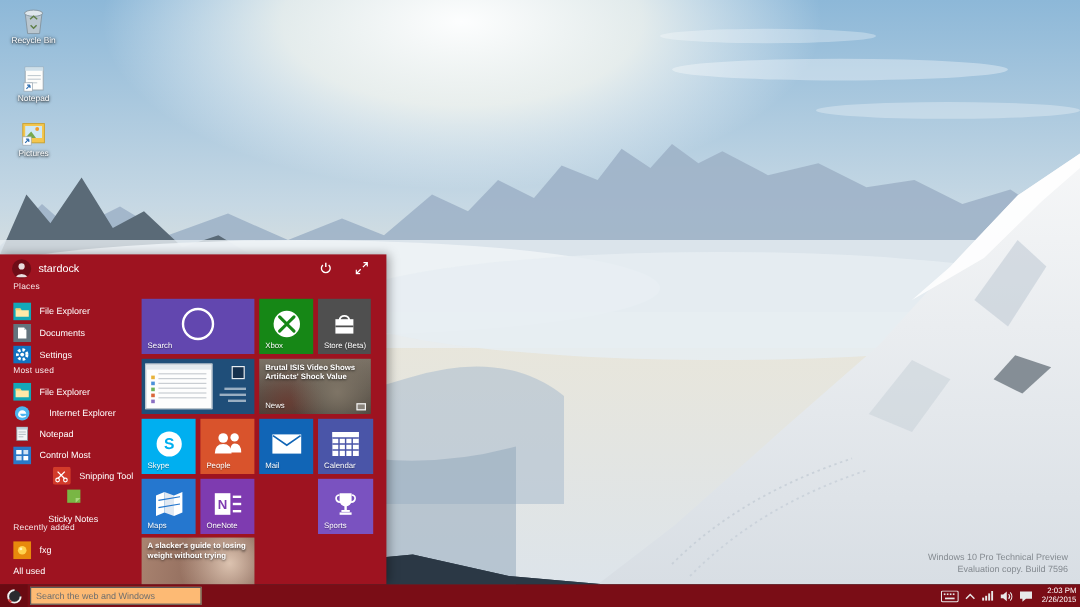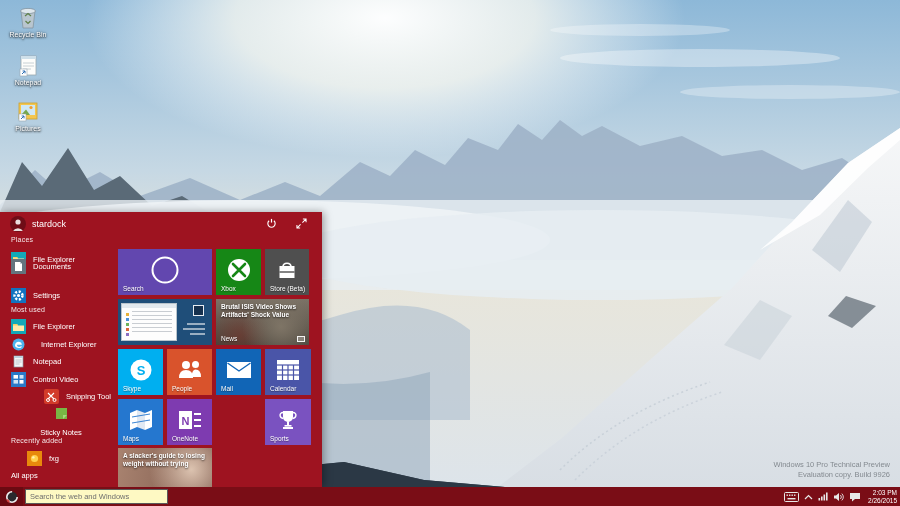--- a/index.html
+++ b/index.html
@@ -58,21 +58,21 @@
   .prev-side { position:absolute; right:4px; top:4px; width:30px; height:38px; }
   .prev-avatar { position:absolute; right:4px; top:2px; width:11px; height:11px;
     background:#16314e; border:1px solid #e8edf2; }
   .prev-sline { position:absolute; right:3px; height:1.5px; background:rgba(255,255,255,.55); }
 
   
   .taskbar { position:absolute; left:0; top:487px; width:900px; height:19px; background:#7a0d16; }
   .start-btn { position:absolute; left:0; top:0; width:23px; height:19px; display:flex;
     align-items:center; justify-content:center; background:#6b0a12; }
   .tb-search { position:absolute; left:25px; top:2px; width:143px; height:15px; border:1px solid #5a5a5a;
-    background:#fef9c3; font-size:7.5px; padding:0 4px; color:#333; font-family:"Liberation Sans",sans-serif; }
+    background:#fdba74; font-size:7.5px; padding:0 4px; color:#333; font-family:"Liberation Sans",sans-serif; }
   .tb-search::placeholder { color:#6e6e6e; }
   .tray { position:absolute; right:0; top:0; height:19px; display:flex; align-items:center; gap:5px; padding-right:3px; }
   .tray-ic { display:flex; align-items:center; justify-content:center; height:19px; }
   .clock { text-align:right; font-size:6.5px; line-height:7.5px; color:#fff; padding-left:2px; }
 </style>
 </head>
 <body>
 
 <div class="screen">
 
@@ -152,21 +152,21 @@
       <circle cx="16" cy="9.5" r="1.6" fill="#f29b2d"></circle>
       <path d="M6,17 L11,11.5 L15,17 Z" fill="#76a84e"></path>
       <rect x="4" y="16" width="7" height="7" fill="#ffffff" stroke="#9aa7b0" stroke-width="0.6"></rect>
       <path d="M6,21 L9,18 M9,18 L9,20.4 M9,18 L6.6,18" stroke="#2f6fb2" stroke-width="1" fill="none"></path>
     </svg>
     <span class="dlabel">Pictures</span>
   </div>
 
   <div class="watermark">
     <div>Windows 10 Pro Technical Preview</div>
-    <div>Evaluation copy. Build 9926</div>
+    <div>Evaluation copy. Build 7596</div>
   </div>
 
   <div class="startmenu" style="background: rgb(158, 19, 32);">
 
     <div class="sm-user">
       <div class="sm-avatar">
         <svg viewBox="0 0 16 16" width="16" height="16">
           <circle cx="8" cy="6" r="2.6" fill="#e9dede"></circle>
           <path d="M2.5,15 Q8,9.5 13.5,15 Z" fill="#e9dede"></path>
         </svg>
@@ -189,21 +189,21 @@
     <div class="mi" style="top:39px;">
       <span class="ic">
         <svg width="15" height="15" viewBox="0 0 15 15">
             <rect width="15" height="15" fill="#13a8b8"></rect>
             <path d="M2,5 L6,5 L7,6.5 L13,6.5 L13,12 L2,12 Z" fill="#ffe9a8"></path>
             <path d="M2,5 L6,5 L7,6.5 L2,6.5 Z" fill="#f6cf66"></path>
           </svg>
       </span>
       <span class="mlabel">File Explorer</span>
     </div>
-    <div class="mi" style="top:46px;">
+    <div class="mi" style="top:57px;">
       <span class="ic">
         <svg width="15" height="15" viewBox="0 0 15 15">
             <rect width="15" height="15" fill="#64747e"></rect>
             <path d="M4,3 L9,3 L11,5 L11,12 L4,12 Z" fill="#fff"></path>
             <path d="M9,3 L9,5 L11,5 Z" fill="#c9d2d8"></path>
           </svg>
       </span>
       <span class="mlabel">Documents</span>
     </div>
     <div class="mi" style="top:75px;">
@@ -252,21 +252,21 @@
     <div class="mi" style="top:159px;">
       <span class="ic">
         <svg width="15" height="15" viewBox="0 0 15 15">
             <rect width="15" height="15" fill="#2a79c8"></rect>
             <rect x="2.5" y="3" width="4.5" height="3.6" fill="#fff"></rect>
             <rect x="8.5" y="3" width="4" height="3.6" fill="#cfe3f5"></rect>
             <rect x="2.5" y="8" width="4.5" height="3.6" fill="#cfe3f5"></rect>
             <rect x="8.5" y="8" width="4" height="3.6" fill="#fff"></rect>
           </svg>
       </span>
-      <span class="mlabel">Control Video</span>
+      <span class="mlabel">Control Most</span>
     </div>
     <div class="mi" style="top:176px;justify-content:flex-end;">
       <span class="ic">
         <svg width="15" height="15" viewBox="0 0 15 15">
             <rect width="15" height="15" rx="2" fill="#d23b2a"></rect>
             <path d="M4,4 L10,10 M10,4 L4,10" stroke="#fff" stroke-width="1.1"></path>
             <circle cx="4" cy="11" r="1.5" fill="none" stroke="#fff" stroke-width="1"></circle>
             <circle cx="10.5" cy="11" r="1.5" fill="none" stroke="#fff" stroke-width="1"></circle>
           </svg>
       </span>
@@ -276,31 +276,31 @@
       <span class="ic">
         <svg width="15" height="15" viewBox="0 0 15 15">
             <rect x="2" y="2" width="11" height="11" fill="#79b644"></rect>
             <path d="M13,9 L9,13 L9,9 Z" fill="#a8d77d"></path>
           </svg>
       </span>
       <span class="mlabel">Sticky Notes</span>
     </div>
 
     <div class="sm-section" style="top:225px;">Recently added</div>
-    <div class="mi" style="top:238px;margin-left:16px;">
+    <div class="mi" style="top:238px;">
       <span class="ic">
         <svg width="15" height="15" viewBox="0 0 15 15">
             <rect width="15" height="15" fill="#e8890c"></rect>
             <circle cx="7.5" cy="7.5" r="3.6" fill="#ffd24d"></circle>
             <circle cx="6.4" cy="6.4" r="1.2" fill="#fff1b8"></circle>
           </svg>
       </span>
       <span class="mlabel">fxg</span>
     </div>
-    <div class="sm-allapps" style="top:259px;">All apps</div>
+    <div class="sm-allapps" style="top:259px;">All used</div>
 
     <div class="tile" style="left: 118px; top: 37px; width: 94px; height: 46px; background: rgb(98, 71, 175);">
       <div class="ticon" style="width:27px;height:27px;border:2.5px solid #fff;border-radius:50%;"></div>
       <span class="tlabel">Search</span>
     </div>
     <div class="tile" style="left: 216px; top: 37px; width: 45px; height: 46px; background: rgb(22, 135, 22);">
       <svg class="ticon" width="26" height="26" viewBox="0 0 26 26">
         <circle cx="13" cy="13" r="11" fill="#fff"></circle>
         <path d="M7,7 C10,10 16,16 19,19 M19,7 C16,10 10,16 7,19" stroke="#168716" stroke-width="2.6" fill="none" stroke-linecap="round"></path>
       </svg>

